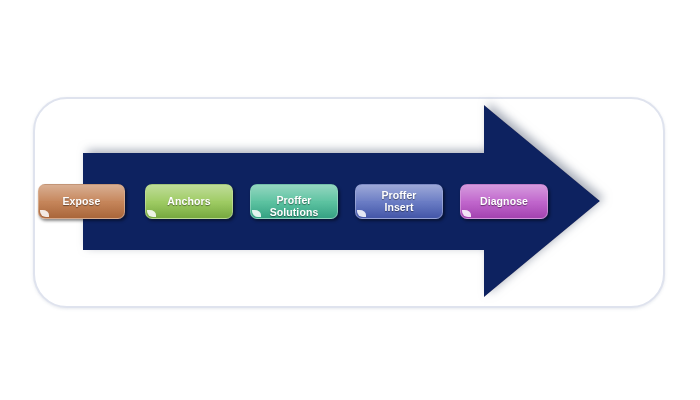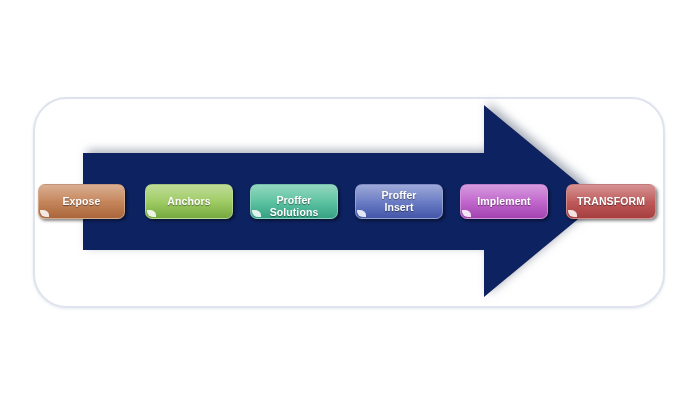--- a/index.html
+++ b/index.html
@@ -126,23 +126,18 @@
         </div>
     </div>
     <div class="step" style="left: 355px; width: 88px; background: linear-gradient(rgb(106, 124, 196) 0%, rgb(106, 124, 196) 52%, rgb(67, 86, 168) 100%);">
       <div class="lbl">
           <span>Proffer</span>
           <span>Insert</span>
         </div>
     </div>
     <div class="step" style="left: 460px; width: 88px; background: linear-gradient(rgb(192, 102, 204) 0%, rgb(192, 102, 204) 52%, rgb(163, 67, 176) 100%);">
       <div class="lbl">
-          <span>Implement</span>
-        </div>
-    </div>
-    <div class="step" style="left: 566px; width: 90px; background: linear-gradient(rgb(191, 90, 90) 0%, rgb(191, 90, 90) 52%, rgb(166, 62, 62) 100%);">
-      <div class="lbl">
-          <span>TRANSFORM</span>
+          <span>Diagnose</span>
         </div>
     </div>
   </div>
 
 </div>
 
 </body></html>

